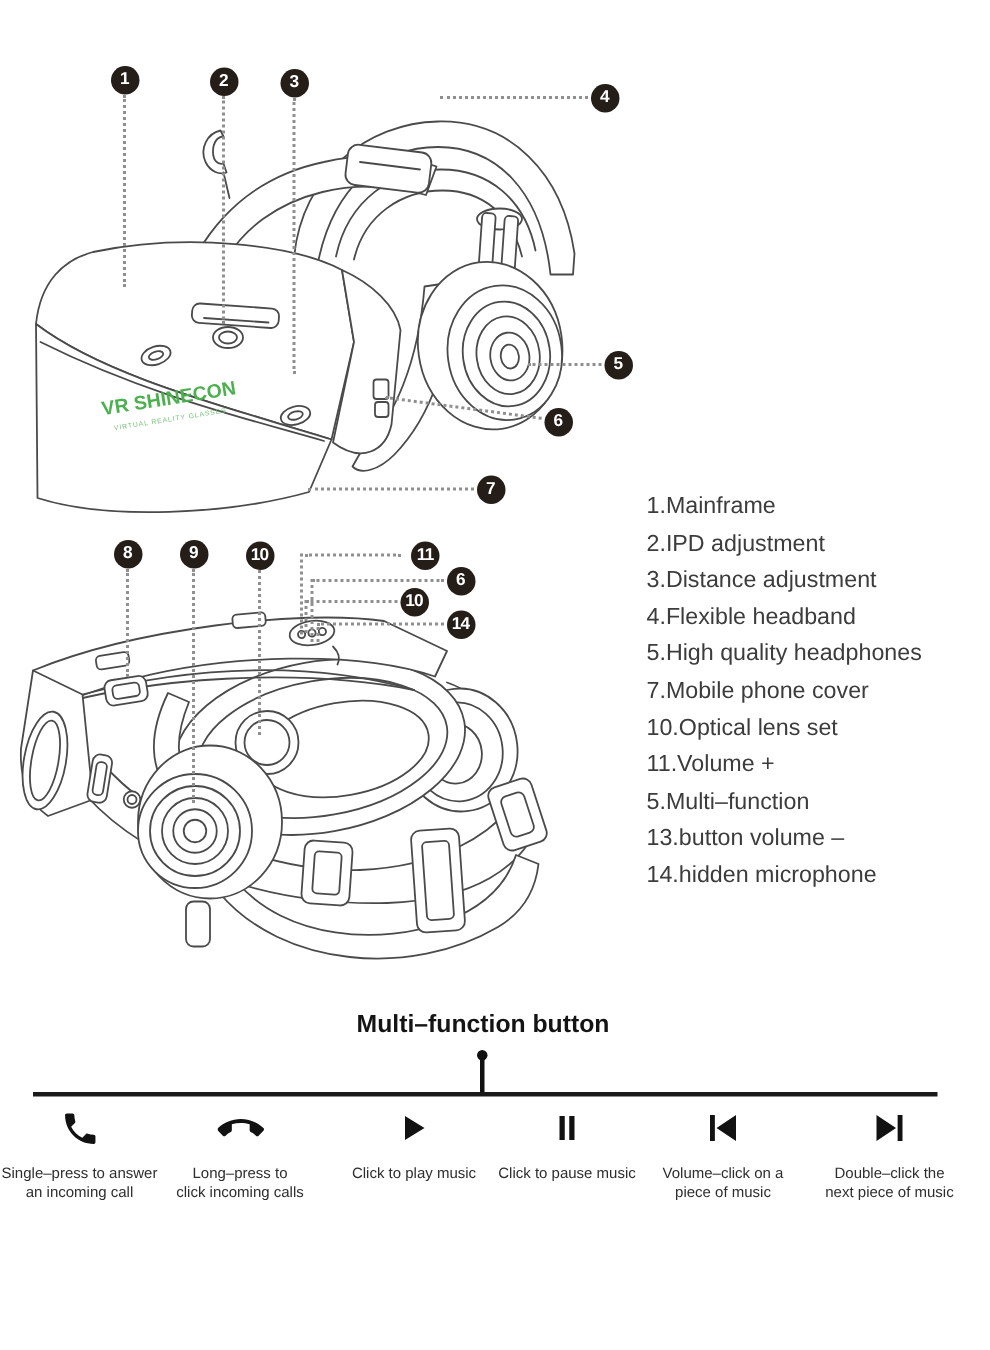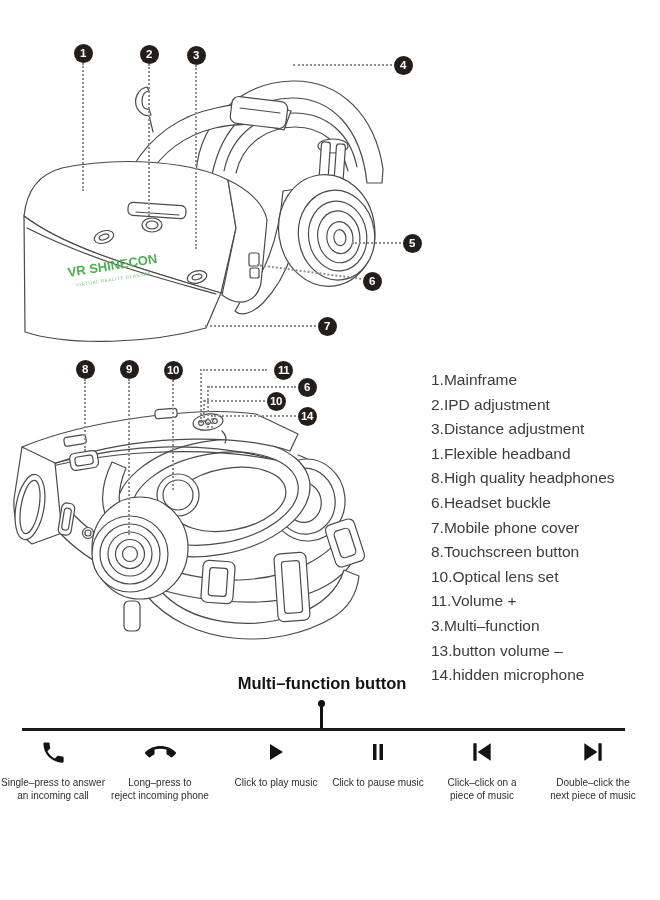--- a/index.html
+++ b/index.html
@@ -9,21 +9,21 @@
   .sketch text{font-family:"Liberation Sans",sans-serif;}
   
   .co{position:absolute;width:19px;height:19px;border-radius:50%;background:#241d18;
       color:#fff;font-weight:bold;font-size:11.5px;letter-spacing:-0.5px;
       display:flex;align-items:center;justify-content:center;z-index:5;}
   
   .dlh{position:absolute;height:0;border-top:2px dotted #8f8f8f;z-index:4;}
   .dlv{position:absolute;width:0;border-left:2px dotted #8f8f8f;z-index:4;}
   .dlr{transform-origin:left center;}
   
-  .legend{position:absolute;left:431px;top:326px;color:#3c3c3c;font-size:15.5px;margin-top:42px;}
+  .legend{position:absolute;left:431px;top:326px;color:#3c3c3c;font-size:15.5px;}
   .legend div{height:24.6px;line-height:24.6px;white-space:nowrap;}
   
   .mf-title{position:absolute;left:212px;top:674px;width:220px;text-align:center;
             font-size:16.5px;font-weight:600;color:#141414;}
   .mf-dot{position:absolute;left:318px;top:700px;width:7px;height:7px;border-radius:50%;background:#111;}
   .mf-stem{position:absolute;left:320px;top:706px;width:3px;height:22px;background:#111;}
   .mf-bar{position:absolute;left:22px;top:728px;width:603px;height:3px;background:#1a1a1a;}
   .fcell{position:absolute;top:736px;width:110px;height:32px;display:flex;
          align-items:center;justify-content:center;}
   .fcap{position:absolute;top:777px;width:130px;text-align:center;font-size:10px;
@@ -190,28 +190,26 @@
   <div class="co" style="left:163.5px;top:360.5px">10</div>
   <div class="co" style="left:274px;top:360.5px">11</div>
   <div class="co" style="left:297.5px;top:377.5px">6</div>
   <div class="co" style="left:266.5px;top:391.5px">10</div>
   <div class="co" style="left:297.5px;top:406.5px">14</div>
 
   <div class="legend">
     <div>1.Mainframe</div>
     <div>2.IPD adjustment</div>
     <div>3.Distance adjustment</div>
-    <div>1.Flexible headband</div>
-    <div>8.High quality headphones</div>
-    <div>6.Headset buckle</div>
+    <div>4.Flexible headband</div>
+    <div>5.High quality headphones</div>
     <div>7.Mobile phone cover</div>
-    <div>8.Touchscreen button</div>
     <div>10.Optical lens set</div>
     <div>11.Volume +</div>
-    <div>3.Multi–function</div>
+    <div>5.Multi–function</div>
     <div>13.button volume –</div>
     <div>14.hidden microphone</div>
   </div>
 
   <div class="mf-title">Multi–function button</div>
   <div class="mf-dot"></div>
   <div class="mf-stem"></div>
   <div class="mf-bar"></div>
 
   <div class="fcell" style="left:-2px">
@@ -244,32 +242,32 @@
       <path fill="#121212" d="M17 4h3v16h-3zM4 4v16l12-8z"></path>
     </svg>
   </div>
 
   <div class="fcap" style="left:-12px">
     <div>Single–press to answer</div>
     <div>an incoming call</div>
   </div>
   <div class="fcap" style="left:95px">
     <div>Long–press to</div>
-    <div>reject incoming phone</div>
+    <div>click incoming calls</div>
   </div>
   <div class="fcap" style="left:211px">
     <div>Click to play music</div>
     <div></div>
   </div>
   <div class="fcap" style="left:313px">
     <div>Click to pause music</div>
     <div></div>
   </div>
   <div class="fcap" style="left:417px">
-    <div>Click–click on a</div>
+    <div>Volume–click on a</div>
     <div>piece of music</div>
   </div>
   <div class="fcap" style="left:528px">
     <div>Double–click the</div>
     <div>next piece of music</div>
   </div>
 
 </div>
 
 </body></html>

